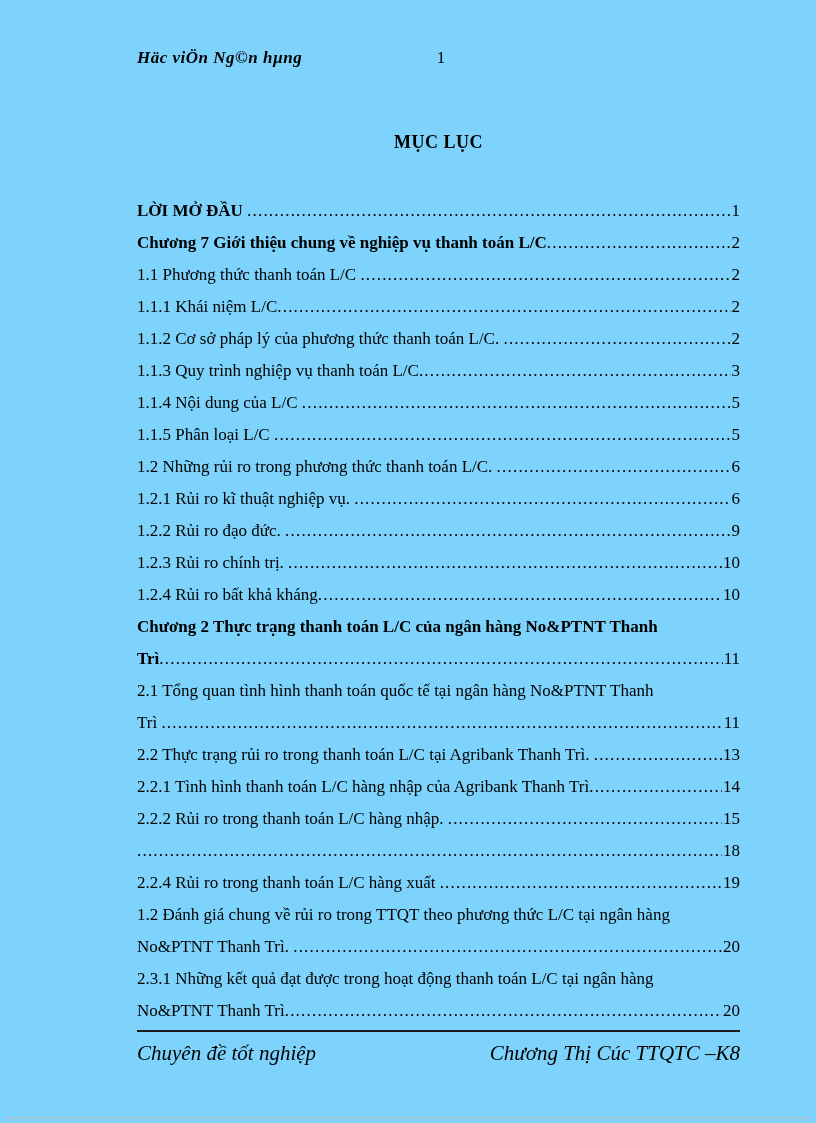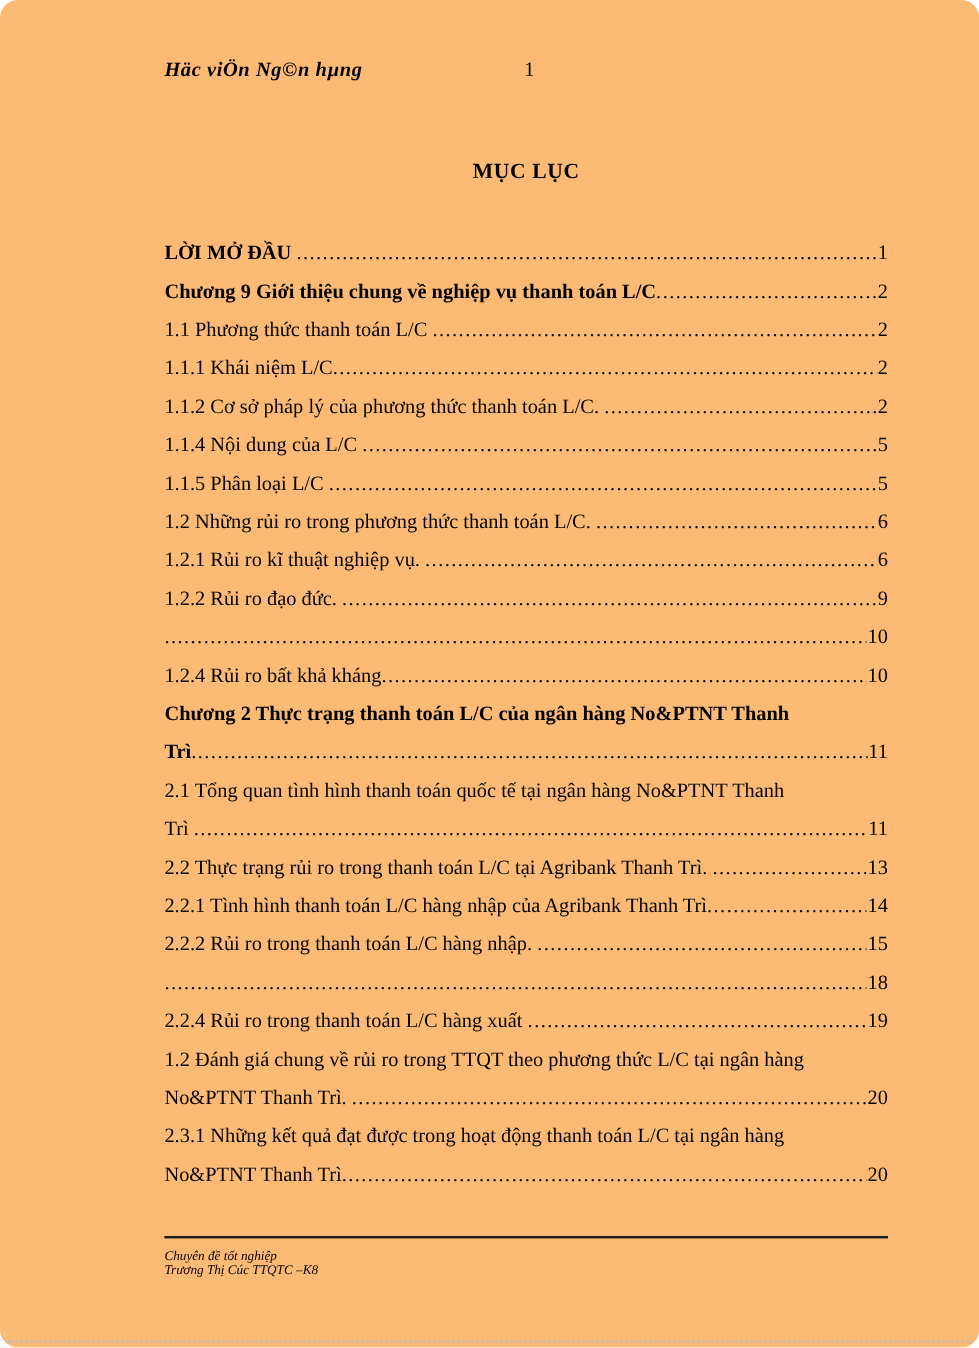--- a/index.html
+++ b/index.html
@@ -1,26 +1,25 @@
 <!DOCTYPE html>
 <html><head>
 <meta charset="utf-8">
 <style>
   * { margin: 0; padding: 0; box-sizing: border-box; }
   html, body { background: #fff; }
   .page {
     position: relative;
     width: 816px;
     height: 1123px;
-    background: #fdba74;
+    background: #7dd3fc;
     color: #000;
     font-family: "Liberation Serif", "DejaVu Serif", serif;
     padding: 48px 76px 0 137px;
     overflow: hidden;
-    border-radius: 15px;
   }
   .header {
     display: flex;
     align-items: baseline;
     justify-content: space-between;
     font-size: 17px;
   }
   .header-left {
     font-weight: bold;
     font-style: italic;
@@ -63,22 +62,21 @@
     position: absolute;
     left: 137px;
     right: 76px;
     top: 1030px;
     border-top: 2px solid #1c1c1c;
     padding-top: 9px;
     display: flex;
     justify-content: space-between;
     align-items: baseline;
     font-style: italic;
-    font-size: 11px;
-    flex-direction: column;
+    font-size: 21px;
   }
   .page-break {
     position: absolute;
     left: 6px;
     right: 6px;
     bottom: 4px;
     border-top: 2px dotted #bdbdbd;
   }
 </style>
 </head>
@@ -95,21 +93,21 @@
   <div class="title">MỤC LỤC</div>
 
   <div class="toc" id="toc-list">
     <div class="toc-line bold">
       <span class="toc-text">LỜI MỞ ĐẦU </span>
       <span class="toc-dots"></span>
       <span class="toc-page">1</span>
     </div>
 
     <div class="toc-line bold">
-      <span class="toc-text">Chương 9 Giới thiệu chung về nghiệp vụ thanh toán L/C</span>
+      <span class="toc-text">Chương 7 Giới thiệu chung về nghiệp vụ thanh toán L/C</span>
       <span class="toc-dots"></span>
       <span class="toc-page">2</span>
     </div>
 
     <div class="toc-line">
       <span class="toc-text">1.1 Phương thức thanh toán L/C </span>
       <span class="toc-dots"></span>
       <span class="toc-page">2</span>
     </div>
 
@@ -118,20 +116,25 @@
       <span class="toc-dots"></span>
       <span class="toc-page">2</span>
     </div>
 
     <div class="toc-line">
       <span class="toc-text">1.1.2 Cơ sở pháp lý của phương thức thanh toán L/C. </span>
       <span class="toc-dots"></span>
       <span class="toc-page">2</span>
     </div>
 
+    <div class="toc-line">
+      <span class="toc-text">1.1.3 Quy trình nghiệp vụ thanh toán L/C</span>
+      <span class="toc-dots"></span>
+      <span class="toc-page">3</span>
+    </div>
 
     <div class="toc-line">
       <span class="toc-text">1.1.4 Nội dung của L/C </span>
       <span class="toc-dots"></span>
       <span class="toc-page">5</span>
     </div>
 
     <div class="toc-line">
       <span class="toc-text">1.1.5 Phân loại L/C </span>
       <span class="toc-dots"></span>
@@ -150,20 +153,21 @@
       <span class="toc-page">6</span>
     </div>
 
     <div class="toc-line">
       <span class="toc-text">1.2.2 Rủi ro đạo đức. </span>
       <span class="toc-dots"></span>
       <span class="toc-page">9</span>
     </div>
 
     <div class="toc-line">
+      <span class="toc-text">1.2.3 Rủi ro chính trị. </span>
       <span class="toc-dots"></span>
       <span class="toc-page">10</span>
     </div>
 
     <div class="toc-line">
       <span class="toc-text">1.2.4 Rủi ro bất khả kháng</span>
       <span class="toc-dots"></span>
       <span class="toc-page">10</span>
     </div>
 
@@ -236,18 +240,18 @@
 
     <div class="toc-line">
       <span class="toc-text">No&amp;PTNT Thanh Trì</span>
       <span class="toc-dots"></span>
       <span class="toc-page">20</span>
     </div>
   </div>
 
   <div class="footer">
     <span class="footer-left">Chuyên đề tốt nghiệp</span>
-    <span class="footer-right">Trương Thị Cúc TTQTC –K8</span>
+    <span class="footer-right">Chương Thị Cúc TTQTC –K8</span>
   </div>
 
   <div class="page-break"></div>
 
 </div>
 
 </body></html>

